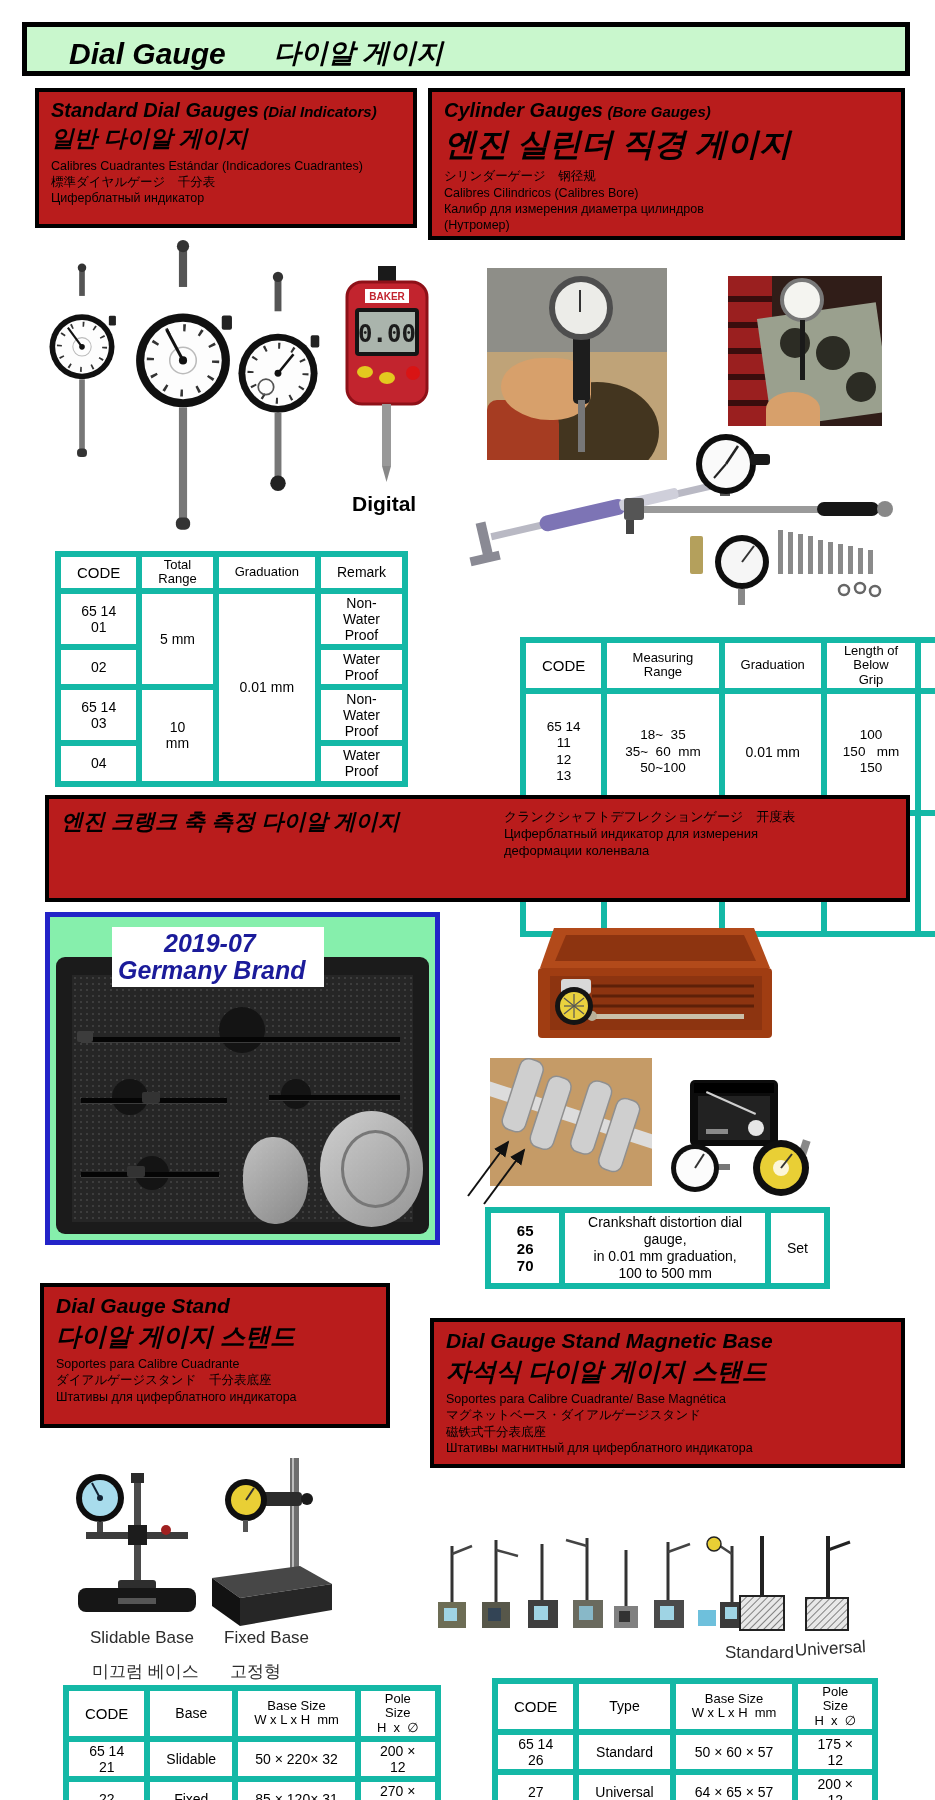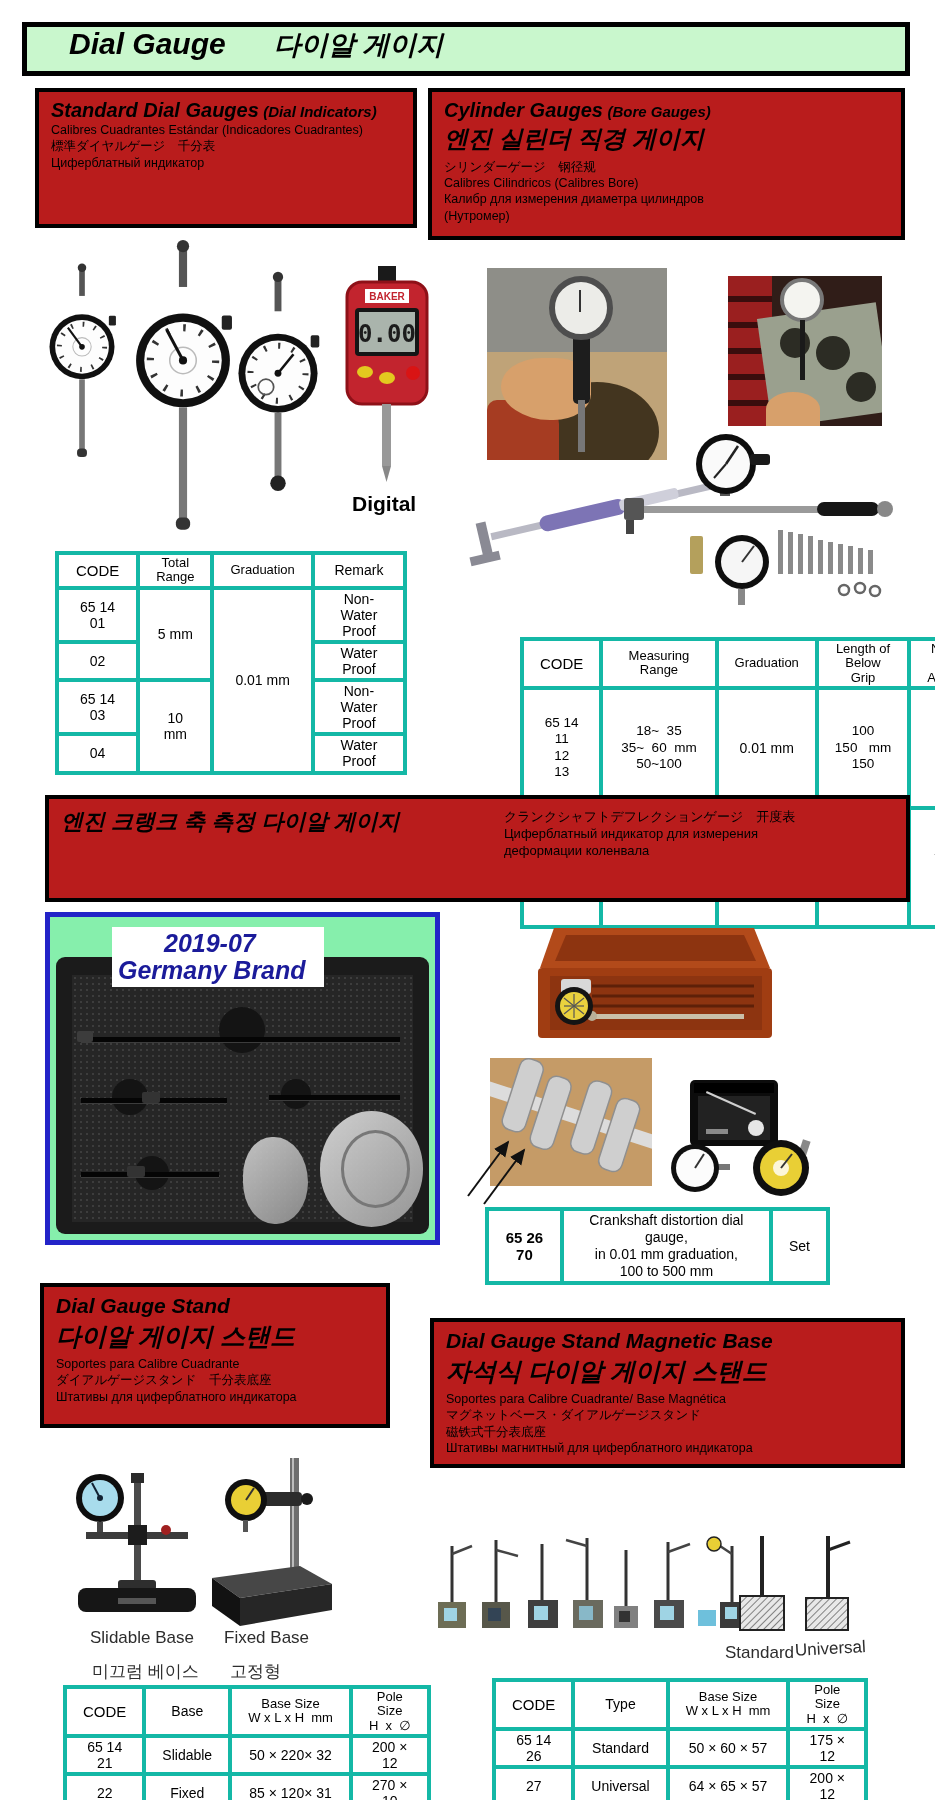--- a/index.html
+++ b/index.html
@@ -1,26 +1,26 @@
 <!DOCTYPE html>
 <html><head>
 <meta charset="utf-8">
 <style>
   *{margin:0;padding:0;box-sizing:border-box}
   html,body{background:#fff}
   body{width:935px;height:1800px;position:relative;font-family:"Liberation Sans",sans-serif;color:#000;overflow:hidden}
   .abs{position:absolute}
   .cyanbox{position:absolute;background:#b91c1c;border:4px solid #000;padding:7px 12px}
-  .greenbar{position:absolute;background:#c9f7cd;border:5px solid #000;display:flex;align-items:flex-start}
+  .greenbar{position:absolute;background:#c9f7cd;border:5px solid #000;display:flex;align-items:flex-end}
   .t-en{font-style:italic;font-weight:bold;font-size:20px;line-height:1.15}
   .t-note{font-style:italic;font-weight:bold;font-size:15px}
   .t-ko{font-style:italic;font-weight:bold;font-size:23px;line-height:1.2;margin:3px 0 5px}
   .t-sm{font-size:12.5px;line-height:1.3}
   .tbl{position:absolute;border-collapse:collapse;background:#fff}
-  .tbl td,.tbl th{border:4px solid #14b8a6;font-size:14px;font-weight:normal;text-align:center;vertical-align:middle;padding:1px 16px;line-height:1.15}
+  .tbl td,.tbl th{border:6px solid #14b8a6;font-size:14px;font-weight:normal;text-align:center;vertical-align:middle;padding:1px 16px;line-height:1.15}
   .tbl .h2 div{font-size:13px;line-height:1.1}
   .codecell{font-weight:bold;text-align:right;padding-right:9px}
   .leftcell{text-align:left;padding-left:7px}
   .pre{white-space:pre}
   .lines div{line-height:1.22;font-size:13.5px}
   .photo{position:absolute;overflow:hidden}
   .plainlabel{position:absolute;font-size:17px;color:#2d2d2d}
   .kolabel{position:absolute;font-size:17px;color:#2d2d2d}
   .gphoto-label{position:absolute;background:#fff;color:#1b1b9a;font-weight:bold;font-style:italic;font-size:25px;line-height:1.08;padding:3px 6px}
   .digital-caption{position:absolute;font-weight:bold;font-size:21px}
@@ -31,31 +31,32 @@
 <div class="greenbar" style="left:22px;top:22px;width:888px;height:54px;padding-left:42px">
   <span style="font-style:italic;font-weight:bold;font-size:30px">Dial Gauge</span>
   <span style="font-style:italic;font-weight:bold;font-size:27px;margin-left:48px">다이알 게이지</span>
 </div>
 
 <div class="cyanbox" style="left:35px;top:88px;width:382px;height:140px">
   <div>
     <span class="t-en">Standard Dial Gauges</span>
     <span class="t-note">(Dial Indicators)</span>
   </div>
+  <div class="t-ko">일반 다이알 게이지</div>
   <div class="t-sm">Calibres Cuadrantes Estándar (Indicadores Cuadrantes)</div>
   <div class="t-sm">標準ダイヤルゲージ　千分表</div>
   <div class="t-sm">Циферблатный индикатор</div>
 </div>
 
 <div class="cyanbox" style="left:428px;top:88px;width:477px;height:152px">
   <div>
     <span class="t-en">Cylinder Gauges</span>
     <span class="t-note">(Bore Gauges)</span>
   </div>
-  <div class="t-ko" style="font-size:24px">엔진 실린더 직경 게이지</div>
+  <div class="t-ko" style="font-size:32px">엔진 실린더 직경 게이지</div>
   <div class="t-sm">シリンダーゲージ　钢径规</div>
   <div class="t-sm">Calibres Cilindricos (Calibres Bore)</div>
   <div class="t-sm">Калибр для измерения диаметра цилиндров</div>
   <div class="t-sm">(Нутромер)</div>
 </div>
 
 <svg class="abs" style="left:46px;top:262px" width="72" height="212" viewBox="0 0 100 300">
   <rect x="46" y="6" width="8" height="42" fill="#555"></rect>
     <circle cx="50" cy="8" r="6" fill="#333"></circle>
   <rect x="88" y="76" width="10" height="14" rx="2" fill="#222"></rect>

